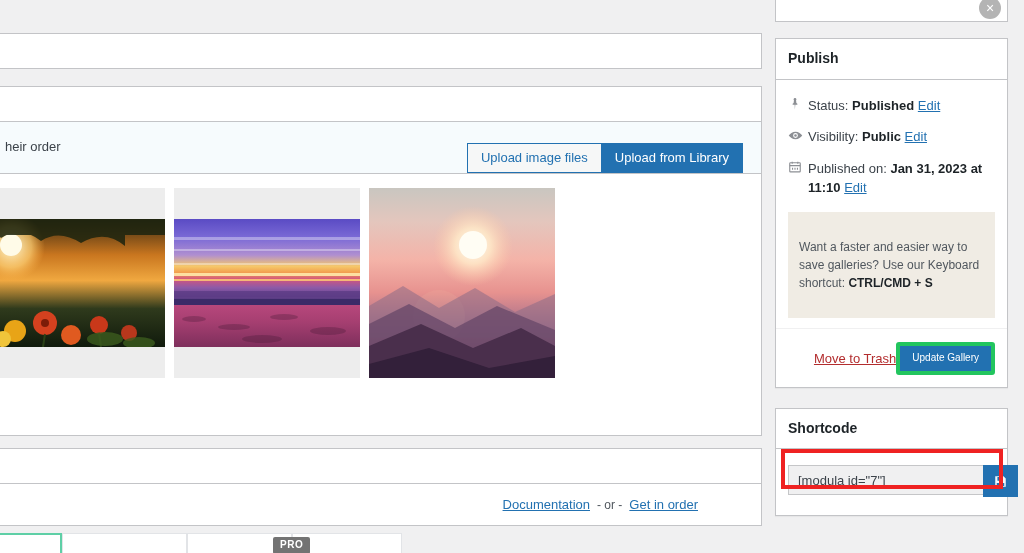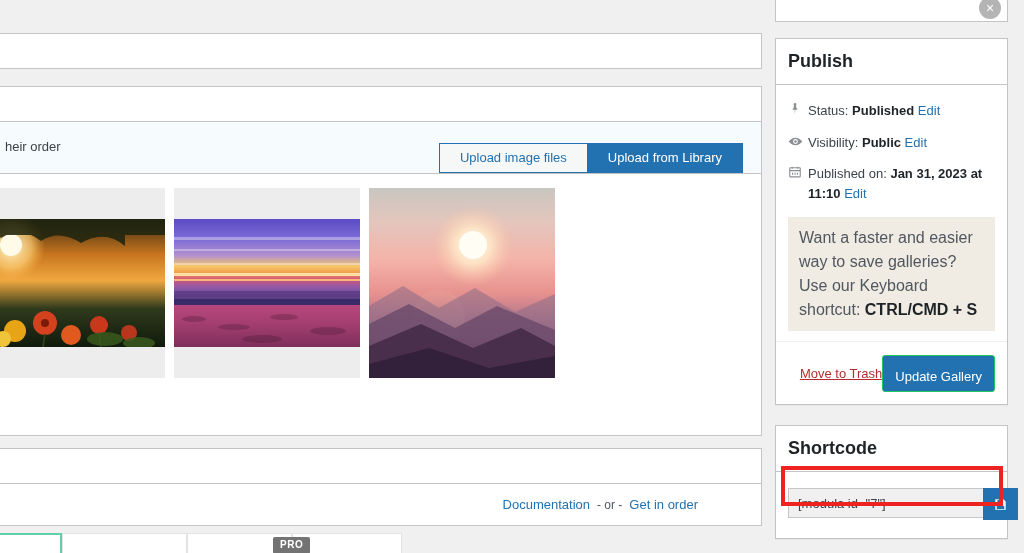--- a/index.html
+++ b/index.html
@@ -64,21 +64,21 @@
     line-height: 1.4;
   }
   .uploader-buttons {
     display: flex;
     align-items: stretch;
   }
   .btn {
     font-family: "Liberation Sans", sans-serif;
     font-size: 13px;
     line-height: 1;
-    padding: 8px 20px 9px;
+    padding: 8px 13px 9px;
     border: 1px solid #2271b1;
     cursor: pointer;
     white-space: nowrap;
     box-sizing: border-box;
     height: 30px;
     display: inline-flex;
     align-items: center;
     margin-top: 20px;
   }
   .btn-secondary {
@@ -201,21 +201,21 @@
     background: #fff;
     border: 1px solid #c3c4c7;
     box-shadow: 0 1px 1px rgba(0,0,0,.04);
     margin-bottom: 20px;
     box-sizing: border-box;
     width: 233px;
   }
   .side-head {
     padding: 10px 12px;
     border-bottom: 1px solid #c3c4c7;
-    font-size: 18px;
+    font-size: 14px;
     font-weight: bold;
     color: #1d2327;
     line-height: 1.4;
   }
   .side-body { padding: 10px 12px; }
 
   
   #publish-box { margin-top: 38px; }
   .misc-row {
     display: flex;
@@ -229,52 +229,53 @@
     width: 20px;
     flex: none;
     color: #8c8f94;
     display: flex;
     justify-content: flex-start;
     padding-top: 1px;
   }
   .misc-row b { color: #1d2327; }
   a.wp-link {
     color: #2271b1;
+    text-decoration: underline;
     cursor: pointer;
   }
 
   .notice-kbd {
     background: #f0ece4;
     color: #50575e;
-    font-size: 16px;
+    font-size: 12px;
     line-height: 1.5;
-    padding: 9px 11px;
+    padding: 26px 11px;
     margin: 8px 0 0;
   }
   .notice-kbd b { color: #1d2327; }
 
   .publish-actions {
     display: flex;
     align-items: center;
     justify-content: flex-end;
     padding: 13px 12px 12px;
     border-top: 1px solid #f0f0f1;
   }
   a.trash-link {
     color: #b32d2e;
     text-decoration: underline;
     font-size: 13px;
     cursor: pointer;
   }
   .btn-update {
     background: #2271b1;
-    border: 1px solid #22c55e;
+    border: 4px solid #22c55e;
     color: #fff;
-    font-size: 13px;
-    padding: 14px 12px 8px;
+    font-size: 10px;
+    padding: 7px 12px 8px;
     line-height: 1;
     border-radius: 3px;
     cursor: pointer;
     font-family: "Liberation Sans", sans-serif;
   }
 
   
   #shortcode-box { position: relative; }
   .shortcode-highlight {
     position: absolute;

